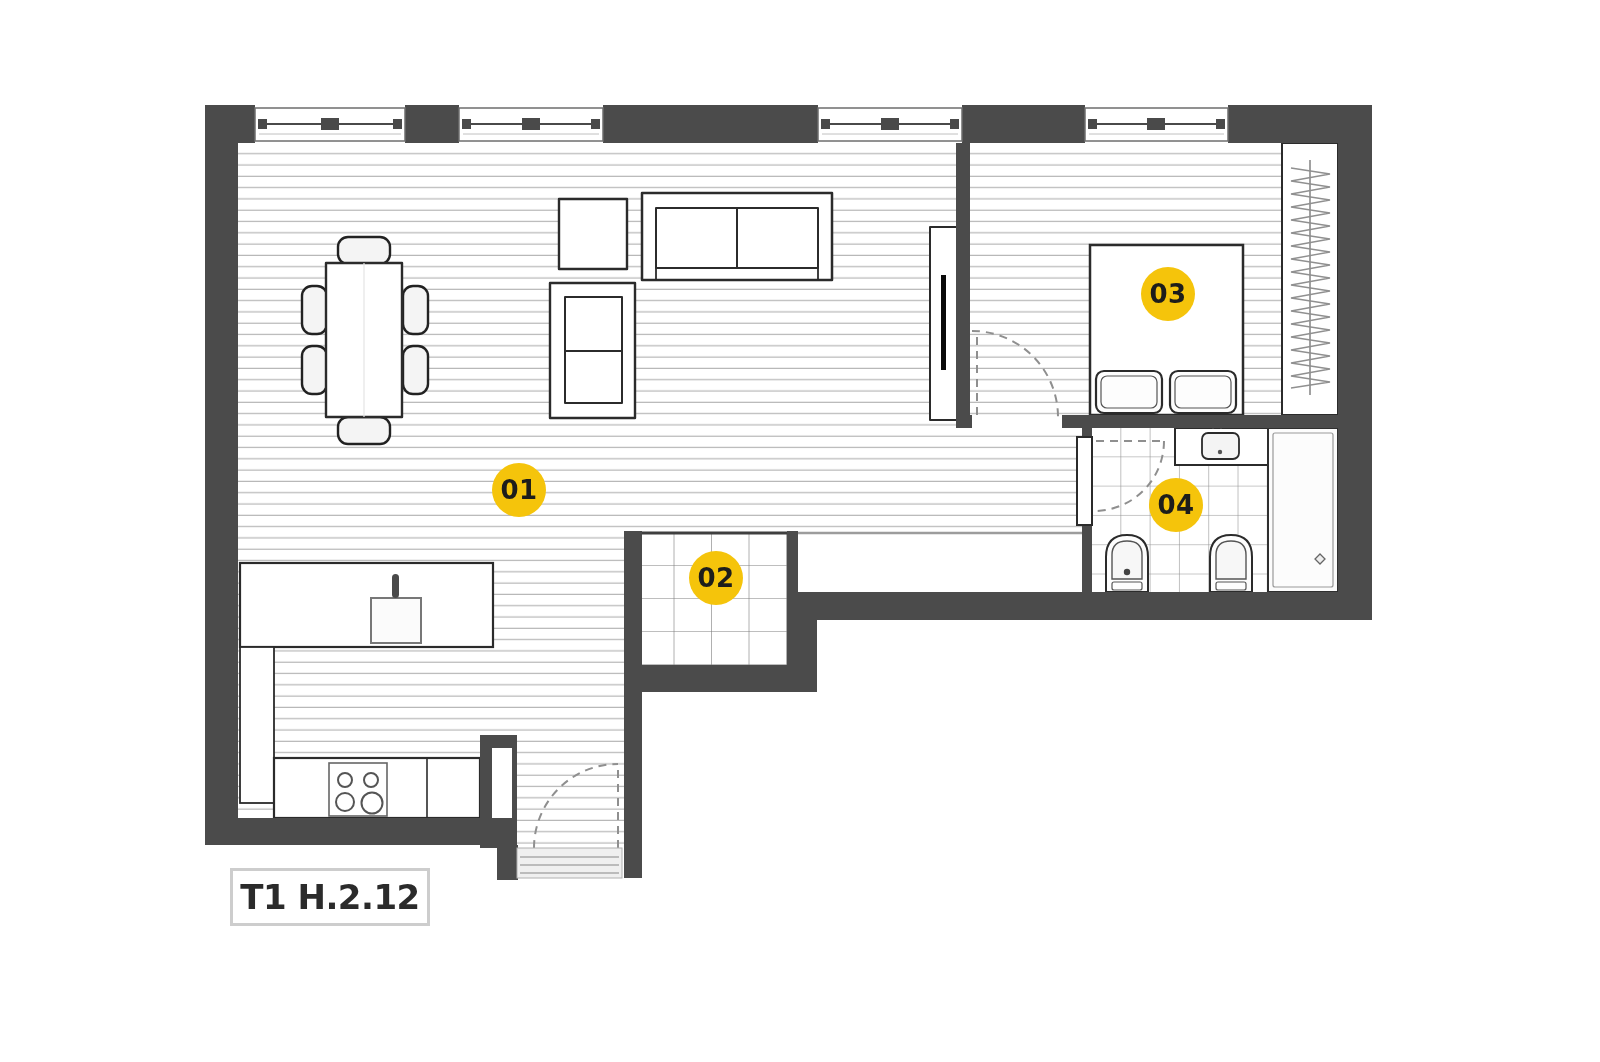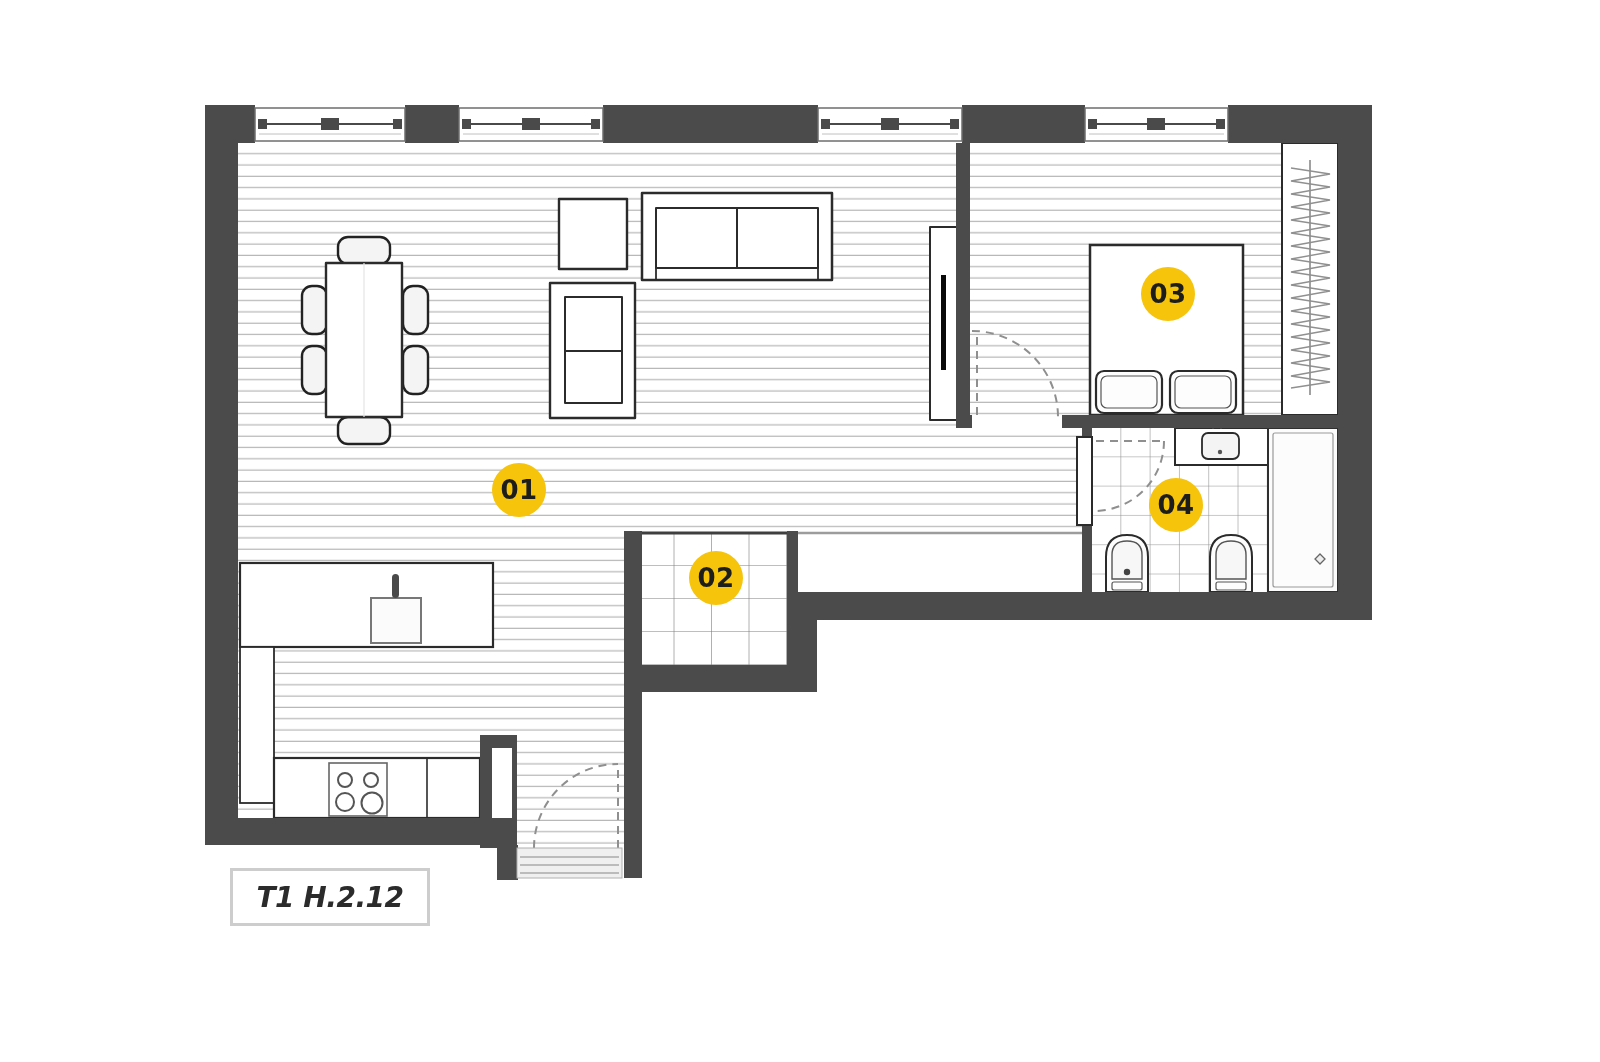--- a/index.html
+++ b/index.html
@@ -3,21 +3,21 @@
 <meta charset="utf-8">
 <style>
   html,body{margin:0;padding:0;background:#ffffff;}
   body{width:1600px;height:1062px;position:relative;font-family:"DejaVu Sans","Liberation Sans",sans-serif;}
   .stage{position:absolute;left:0;top:0;width:1600px;height:1062px;}
   svg{display:block;}
   .title-box{
     position:absolute;left:230px;top:868px;width:194px;height:52px;
     background:#ffffff;border:3px solid #cdcdcd;
     display:flex;align-items:center;justify-content:center;
-    font-size:28px;font-weight:bold;color:#2b2b2b;letter-spacing:-0.5px;font-style:italic;
+    font-size:34px;font-weight:bold;color:#2b2b2b;letter-spacing:-0.5px;
   }
   .marker-text{
     font-size:26px;font-weight:bold;letter-spacing:0.5px;
   }
 </style>
 </head>
 <body>
 
 <div class="stage">
 <svg viewBox="0 0 1600 1062" width="1600" height="1062">

